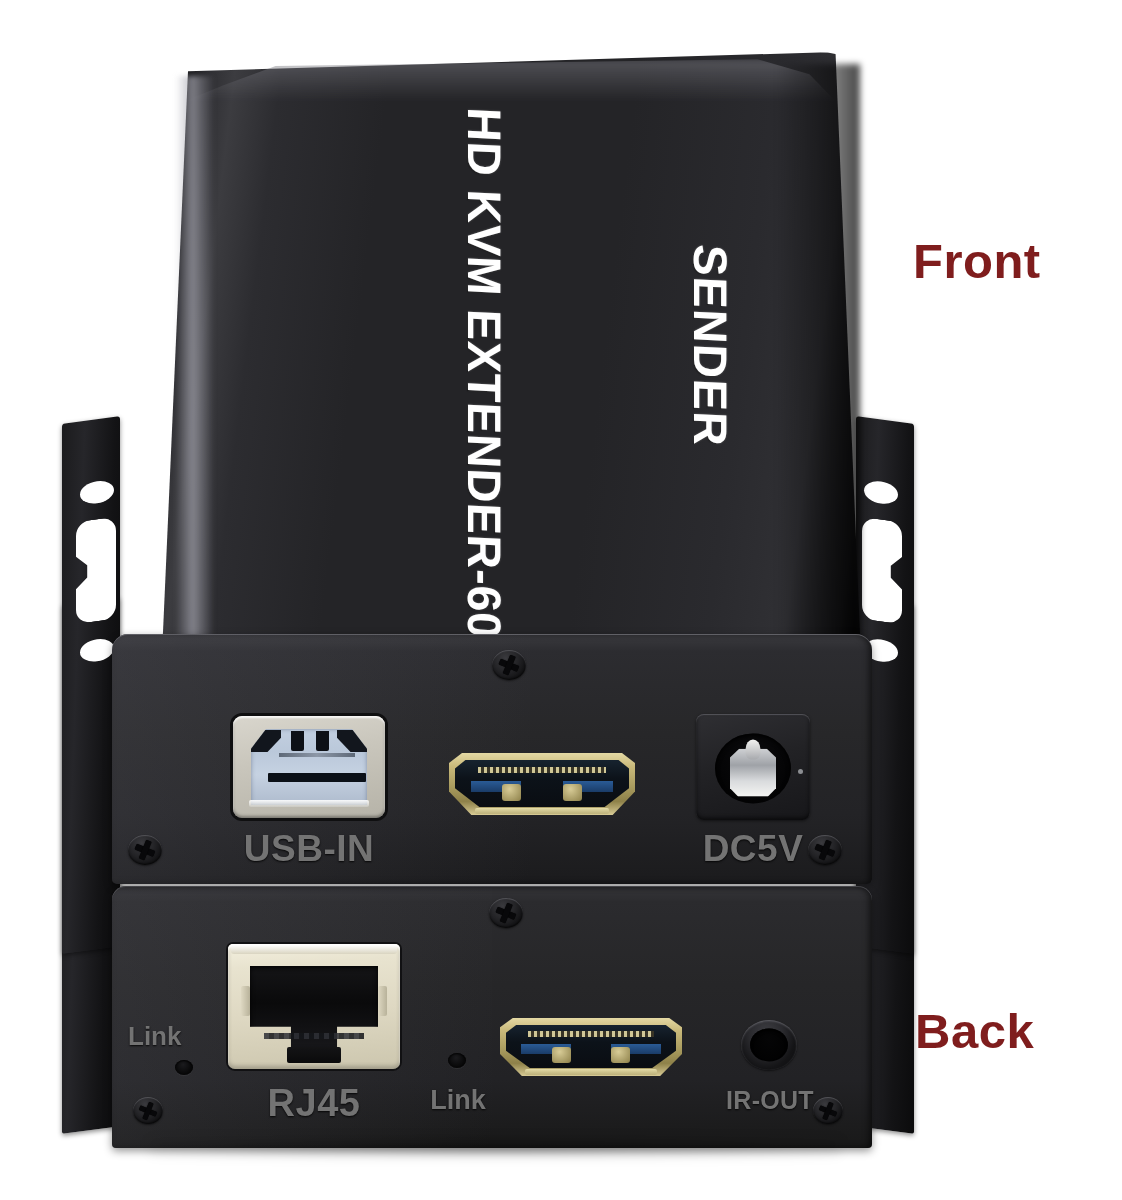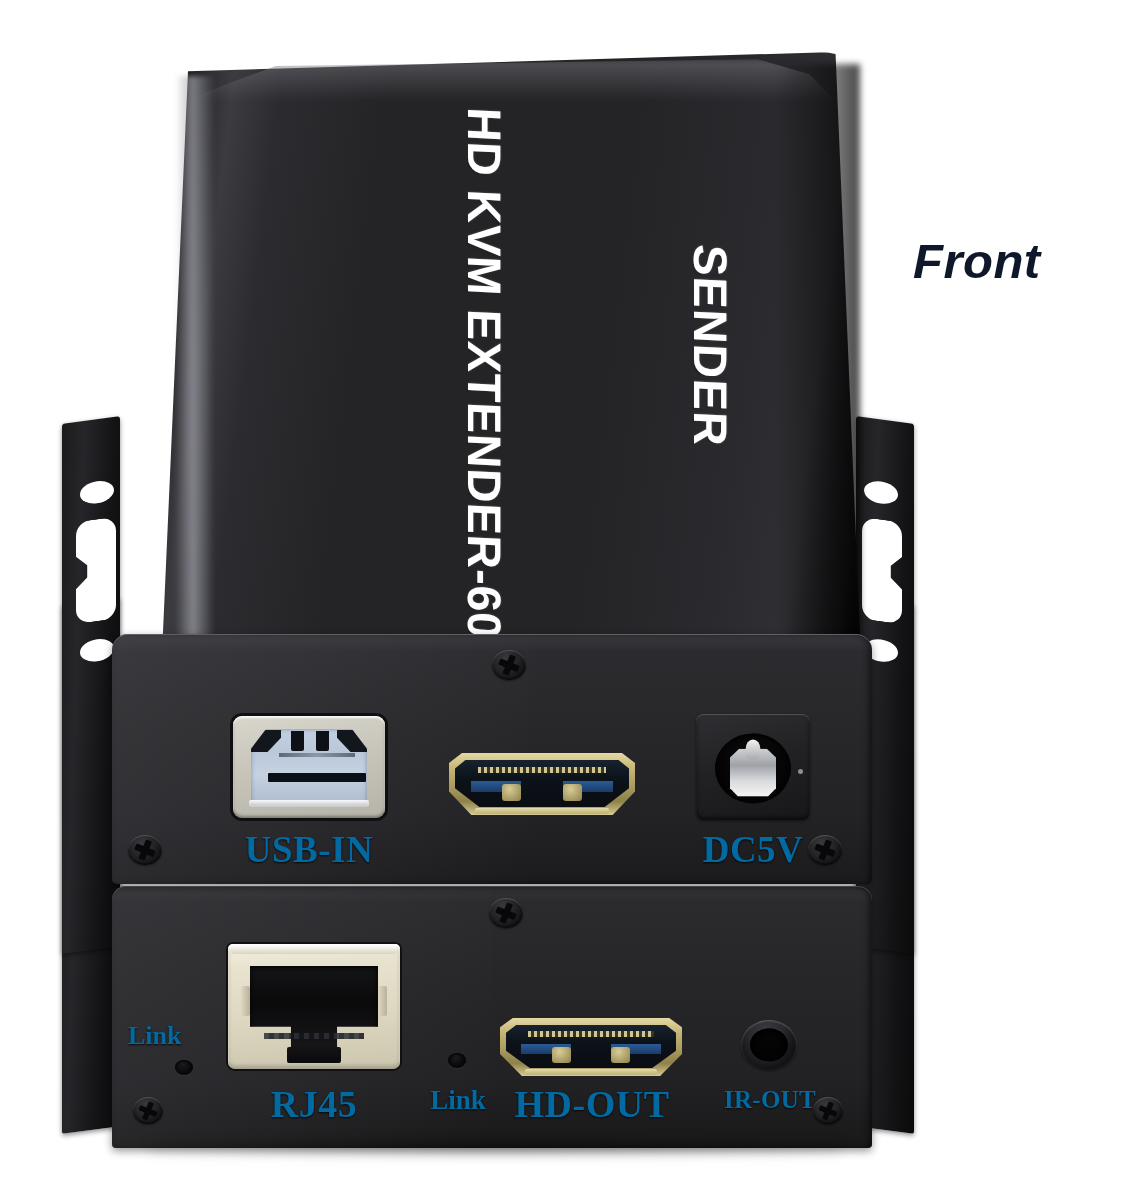--- a/index.html
+++ b/index.html
@@ -21,22 +21,21 @@
     position: absolute;
     inset: 0;
     background: #ffffff;
   }
 
   
   .annot {
     position: absolute;
     font-family: "Liberation Sans", sans-serif;
     font-weight: bold;
-    font-style: italic;
-    color: #0f172a;
+    color: #7f1d1d;
     letter-spacing: 0.5px;
     white-space: nowrap;
     user-select: none;
   }
   #annot-front {
     left: 913px;
     top: 233px;
     font-size: 49px;
   }
   #annot-back {
@@ -266,22 +265,22 @@
   .screw::after {
     left: 50%; top: 50%;
     width: 5.5px; height: 20px;
     transform: translate(-50%, -50%) rotate(22deg);
   }
   .screw.sm { width: 30px; height: 27px; }
   .screw.sm::before { width: 18px; height: 5px; }
   .screw.sm::after { width: 5px; height: 18px; }
   .port-label {
     position: absolute;
-    color: #0369a1;
-    font-family: Liberation Serif, serif;
+    color: #737373;
+    font-family: Liberation Sans, sans-serif;
     font-weight: bold;
     white-space: nowrap;
     text-align: center;
     user-select: none;
     text-shadow: 0 1px 2px rgba(0,0,0,0.85);
   }
 
   
   #usb-port {
     position: absolute;
@@ -738,24 +737,24 @@
       <div class="hdmi-bottom-hl"></div>
     </div>
     <div class="hdmi-cavity">
       <div class="hdmi-pinrow"></div>
       <div class="hdmi-blue-l"></div>
       <div class="hdmi-blue-r"></div>
       <div class="hdmi-post p1"></div>
       <div class="hdmi-post p2"></div>
     </div>
   </div>
-  <div class="port-label" id="label-hdmi-out">HD-OUT</div>
 
   <div id="ir-port">
     <div id="ir-hole"></div>
   </div>
   <div class="port-label" id="label-ir">IR-OUT</div>
 
   <div class="annot" id="annot-front">Front</div>
+  <div class="annot" id="annot-back">Back</div>
 
   <div id="base-shadow"></div>
 
 </div>
 
 </body></html>

